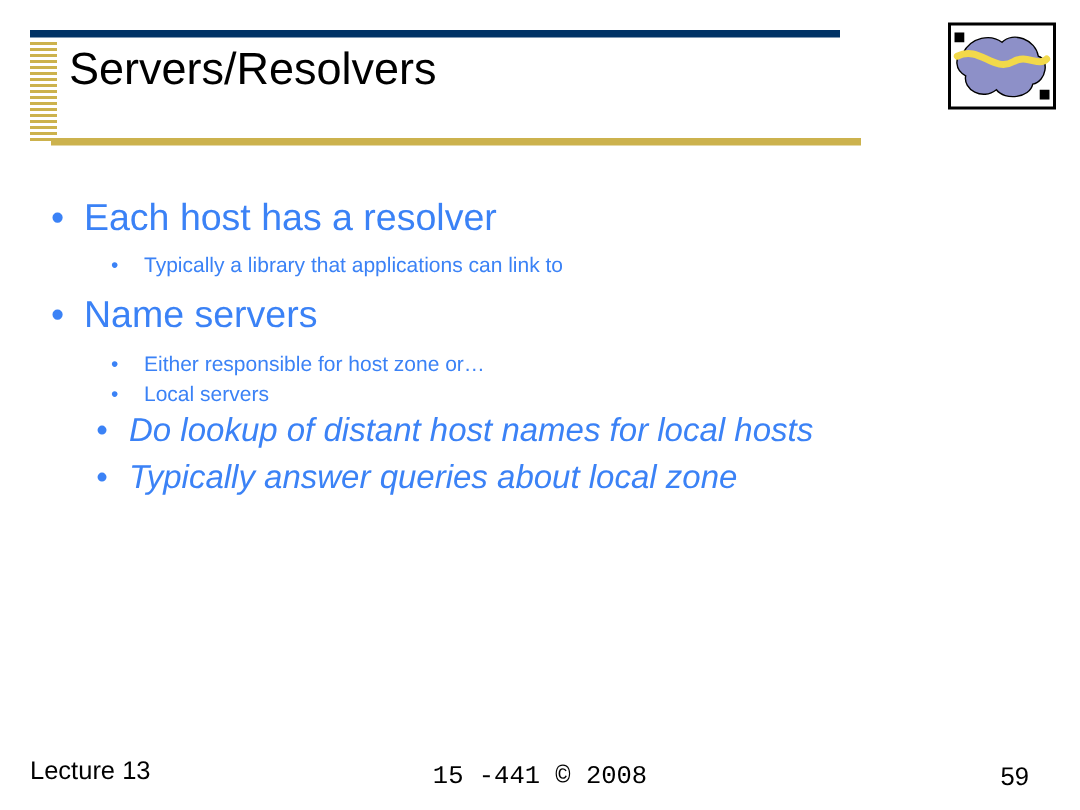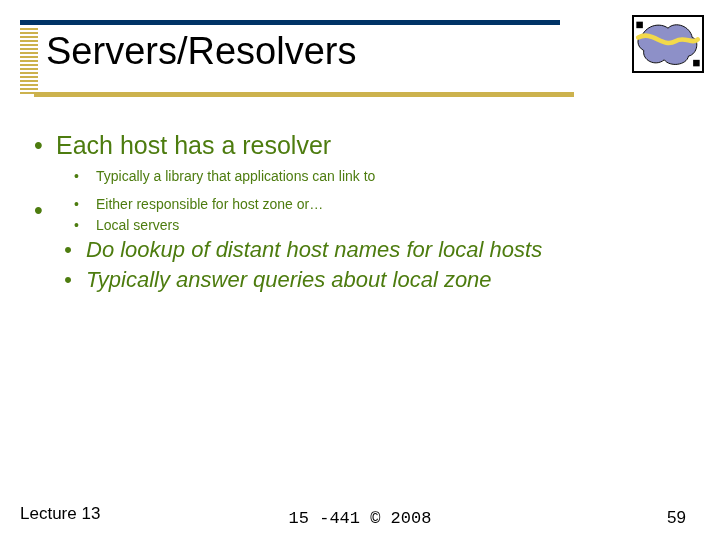--- a/index.html
+++ b/index.html
@@ -27,21 +27,21 @@
     left: 20px;
     top: 20px;
     width: 540px;
     height: 5px;
     background: #003366;
   }
   .title-text {
     position: absolute;
     left: 46px;
     top: 30px;
-    font-size: 38px;
+    font-size: 30px;
     letter-spacing: 0px;
     color: #000;
     text-align: center;
   }
   .stripe-block {
     position: absolute;
     left: 20px;
     top: 28px;
     width: 18px;
     height: 66px;
@@ -74,21 +74,21 @@
   .logo svg {
     display: block;
     width: 100%;
     height: 100%;
   }
   .content {
     position: absolute;
     left: 34px;
     top: 120px;
     right: 30px;
-    color: #4d7c0f;
+    color: #3b82f6;
   }
   ul { margin: 0; padding: 0; list-style: none; }
   .lvl1 > li {
     font-size: 25px;
     margin-top: 10px;
     padding-left: 22px;
     position: relative;
     line-height: 1.25;
   }
   .lvl1 > li::before {
@@ -184,20 +184,21 @@
 
   <div class="content">
     <ul class="lvl1">
       <li>
         <span>Each host has a resolver</span>
         <ul class="lvl2">
           <li><span>Typically a library that applications can link to</span></li>
         </ul>
       </li>
       <li>
+        <span>Name servers</span>
         <ul class="lvl2">
           <li><span>Either responsible for host zone or…</span></li>
           <li><span>Local servers</span></li>
           <ul class="lvl3">
             <li><span>Do lookup of distant host names for local hosts</span></li>
             <li><span>Typically answer queries about local zone</span></li>
           </ul>
         </ul>
       </li>
     </ul>

